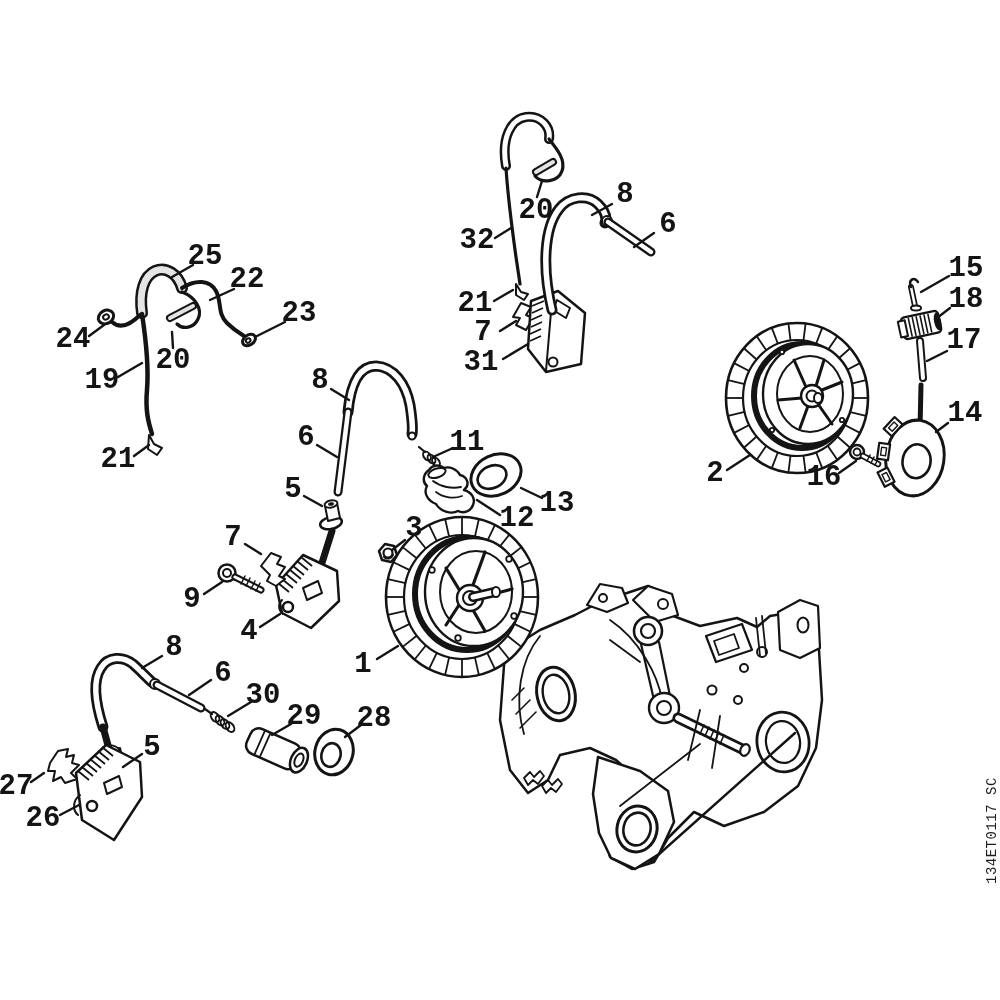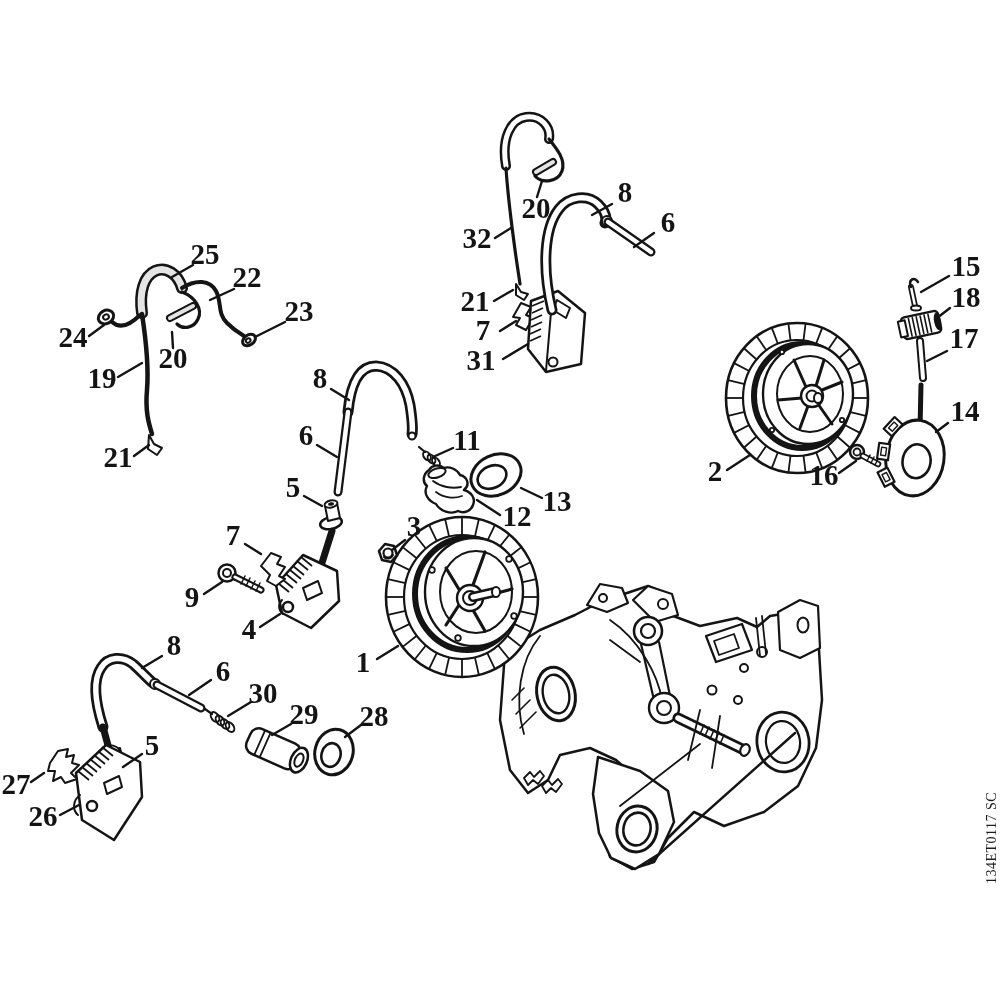--- a/index.html
+++ b/index.html
@@ -1,17 +1,17 @@
 <!DOCTYPE html>
 <html><head>
 <meta charset="utf-8">
 <style>
   html,body{margin:0;padding:0;background:#ffffff;}
   .stage{position:relative;width:1000px;height:1000px;background:#ffffff;overflow:hidden;
-         font-family:Liberation Serif, serif;}
+         font-family:Liberation Mono, monospace;}
   svg{position:absolute;left:0;top:0;}
   .ln{stroke:#141414;fill:none;stroke-linecap:round;stroke-linejoin:round;}
   .part{fill:#ffffff;stroke:#141414;stroke-linejoin:round;}
   .tube-o{stroke:#141414;fill:none;stroke-linecap:round;}
   .tube-i{stroke:#ffffff;fill:none;stroke-linecap:round;}
   .tube-g{stroke:#e4e4e4;fill:none;stroke-linecap:round;}
   .wire{stroke:#141414;fill:none;stroke-linecap:round;}
   .callout-num{font-weight:bold;font-size:29px;fill:#141414;}
   .callout-leader{stroke:#141414;stroke-width:2.4;stroke-linecap:round;}
   .fin-line{stroke:#141414;stroke-width:1.8;}

